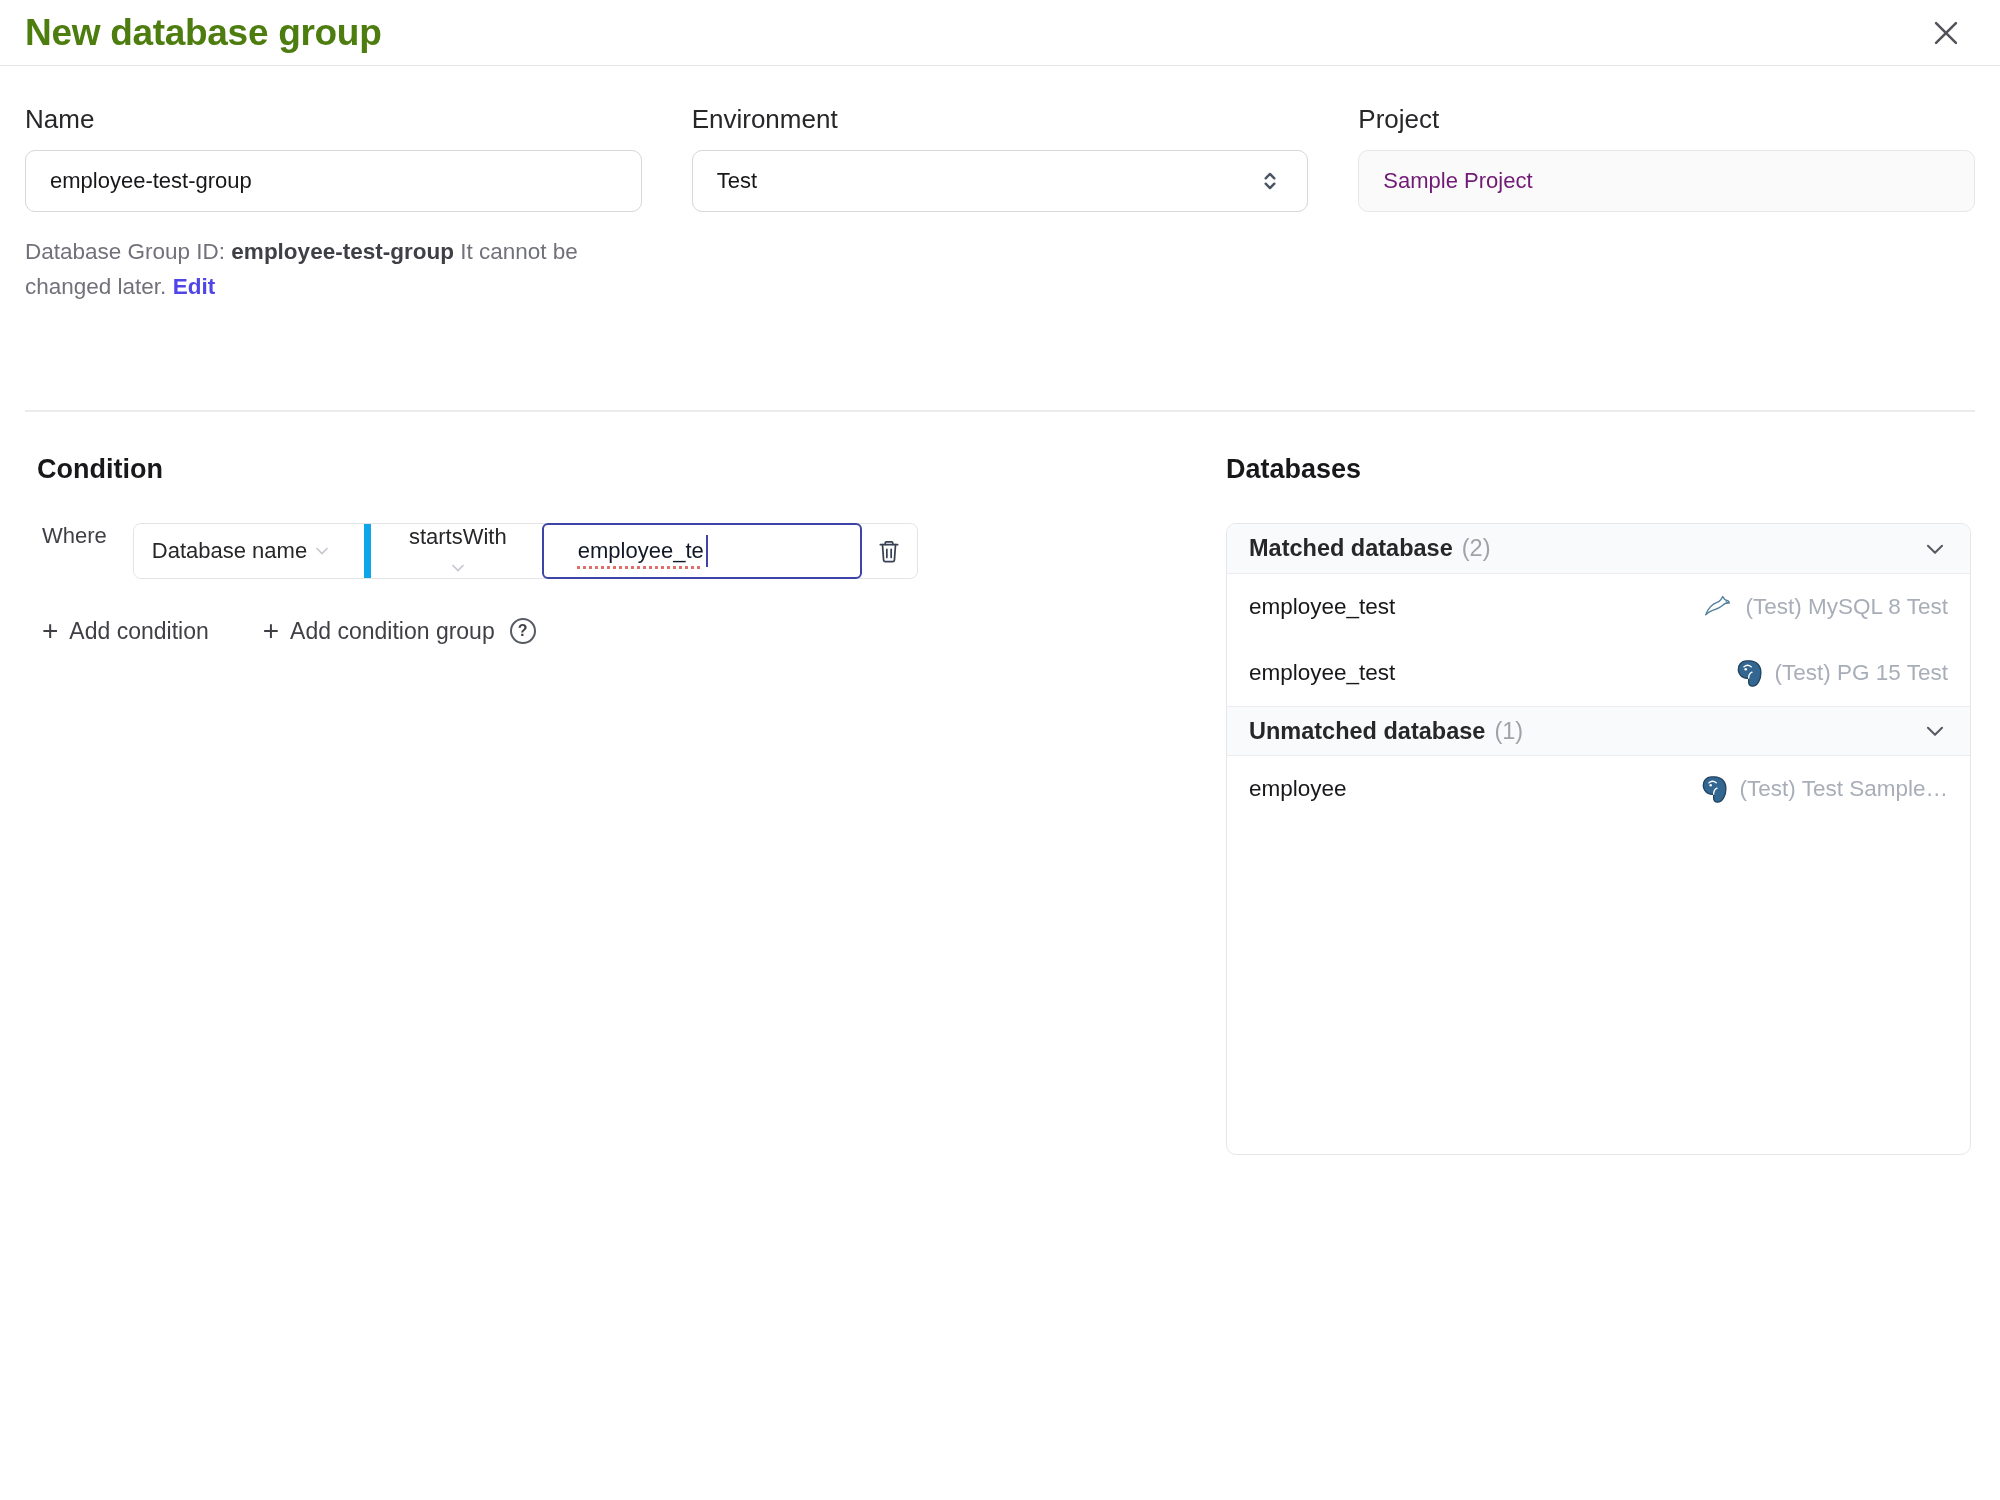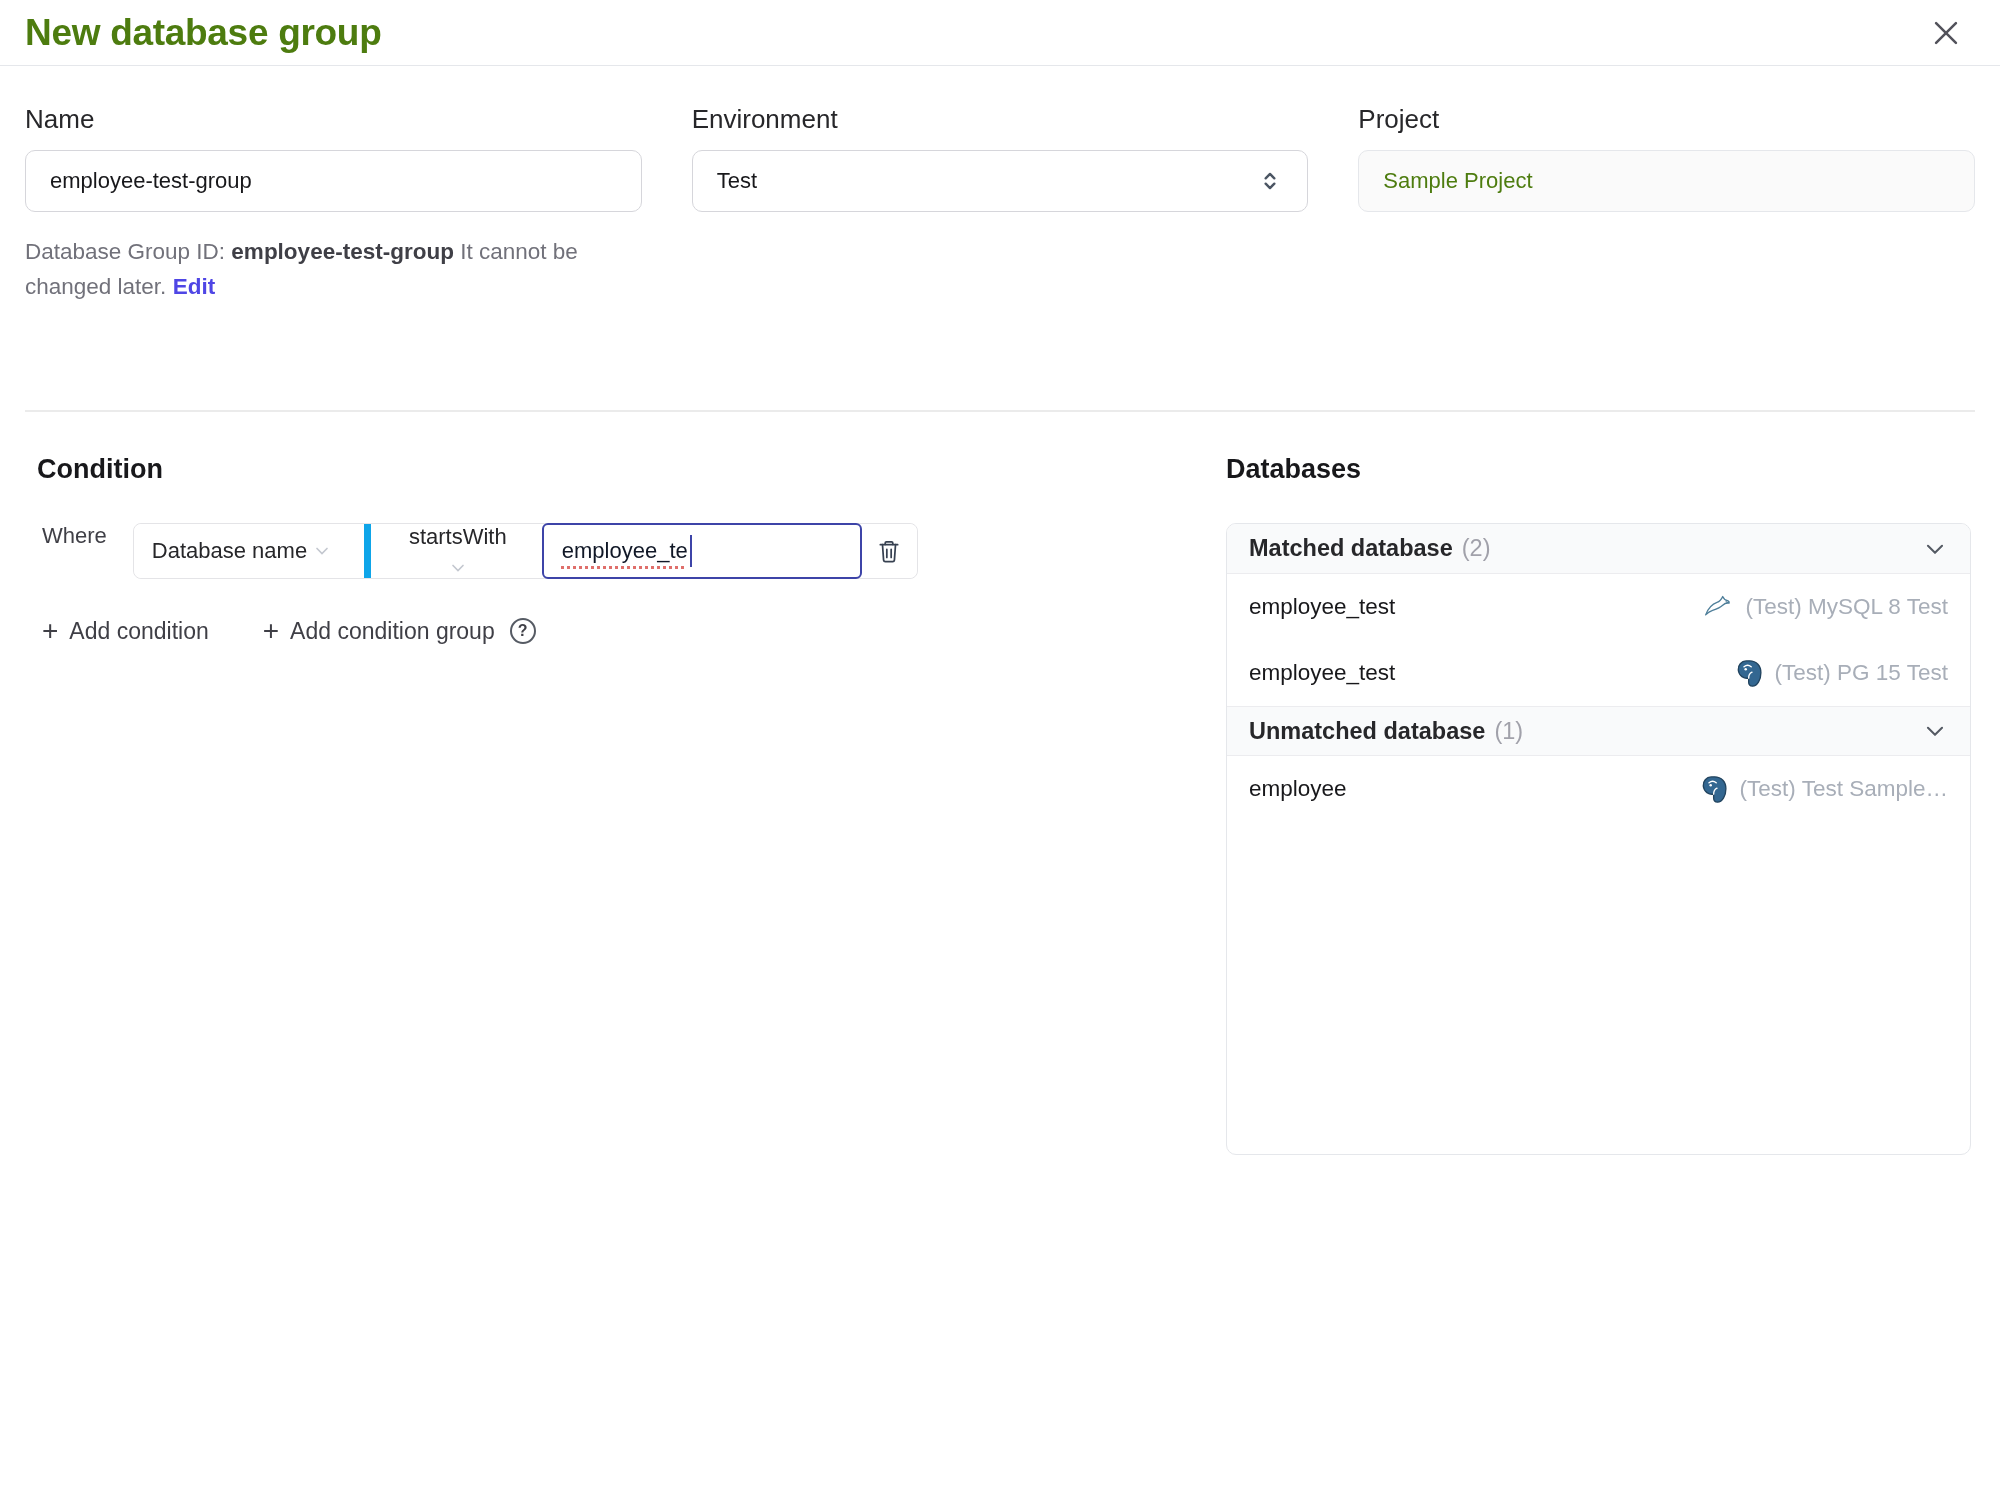--- a/index.html
+++ b/index.html
@@ -15,21 +15,21 @@
     justify-content: center; cursor: pointer; background: none; border: none; }
 
   
   .form-section { display: grid; grid-template-columns: 1fr 1fr 1fr; gap: 50px;
     margin: 0 25px; padding-top: 38px; height: 344px; }
   .field-label { font-size: 26px; color: #27272a; margin-bottom: 15px; }
   .control { height: 62px; border: 1px solid #d6d6db; border-radius: 10px;
     display: flex; align-items: center; padding: 0 24px; font-size: 22px;
     color: #18181b; background: #fff; width: 100%; }
   .select-control { justify-content: space-between; cursor: pointer; }
-  .project-control { background: #fafafa; border-color: #e5e7eb; color: #4d7c0f; }
+  .project-control { background: #fafafa; border-color: #e5e7eb; color: #701a75; }
   .helper { margin-top: 22px; font-size: 22.5px; line-height: 35px;
     color: #71717a; max-width: 610px; }
   .group-id { font-weight: 700; color: #3f3f46; }
   .edit-link { color: #4f46e5; font-weight: 700; cursor: pointer; text-decoration: none; }
 
   .divider { border: none; border-top: 2px solid #ebebeb; margin: 0 25px; }
 
   
   .main { display: flex; gap: 50px; margin: 0 29px; padding-top: 42px; }
   .cond-col { flex: 1; padding-left: 8px; }
@@ -39,21 +39,21 @@
   
   .cond-row { display: flex; align-items: flex-start; gap: 26px; padding-left: 5px; }
   .where-label { font-size: 22px; color: #3f3f46; }
   .expr { display: flex; align-items: stretch; border: 1px solid #e4e4e7;
     border-radius: 8px; height: 56px; background: #fff; }
   .seg { display: flex; align-items: center; font-size: 22px; color: #27272a;
     background: #fff; border: none; cursor: pointer; }
   .seg-field { width: 237px; padding: 0 32px 0 18px; justify-content: space-between;
     border-right: 7px solid #0ea5e9; border-radius: 8px 0 0 8px; }
   .seg-op { width: 172px; padding: 0 16px 0 18px; justify-content: space-between; flex-direction: column; }
-  .seg-value { width: 320px; padding: 0 18px; border: 2px solid #3d44a8;
+  .seg-value { width: 320px; padding: 0 34px; border: 2px solid #3d44a8;
     border-radius: 6px; margin: -1px; position: relative; z-index: 1; cursor: text; }
   .seg-trash { width: 56px; justify-content: center; border-radius: 0 8px 8px 0; }
   .chev-sm { color: #c3c7cf; display: flex; }
   .value-text { color: #111827; text-decoration: underline dotted #df6f6b;
     text-decoration-thickness: 3px; text-underline-offset: 8px; }
   .caret { display: inline-block; width: 2px; height: 32px; background: #3d44a8;
     margin-left: 2px; vertical-align: middle; }
 
   .add-row { display: flex; align-items: center; gap: 54px; margin-top: 38px; padding-left: 5px; }
   .add-btn { display: flex; align-items: center; gap: 11px; font-size: 23px;

